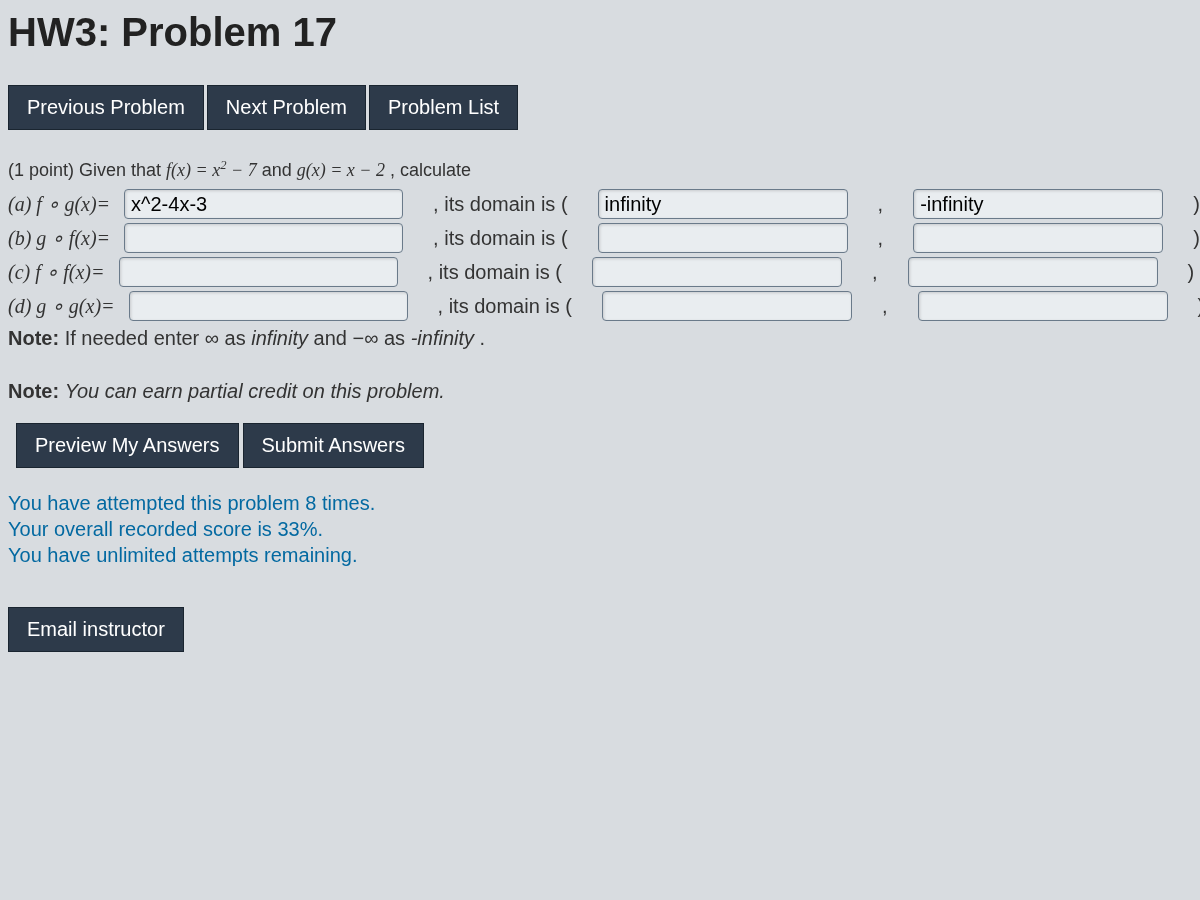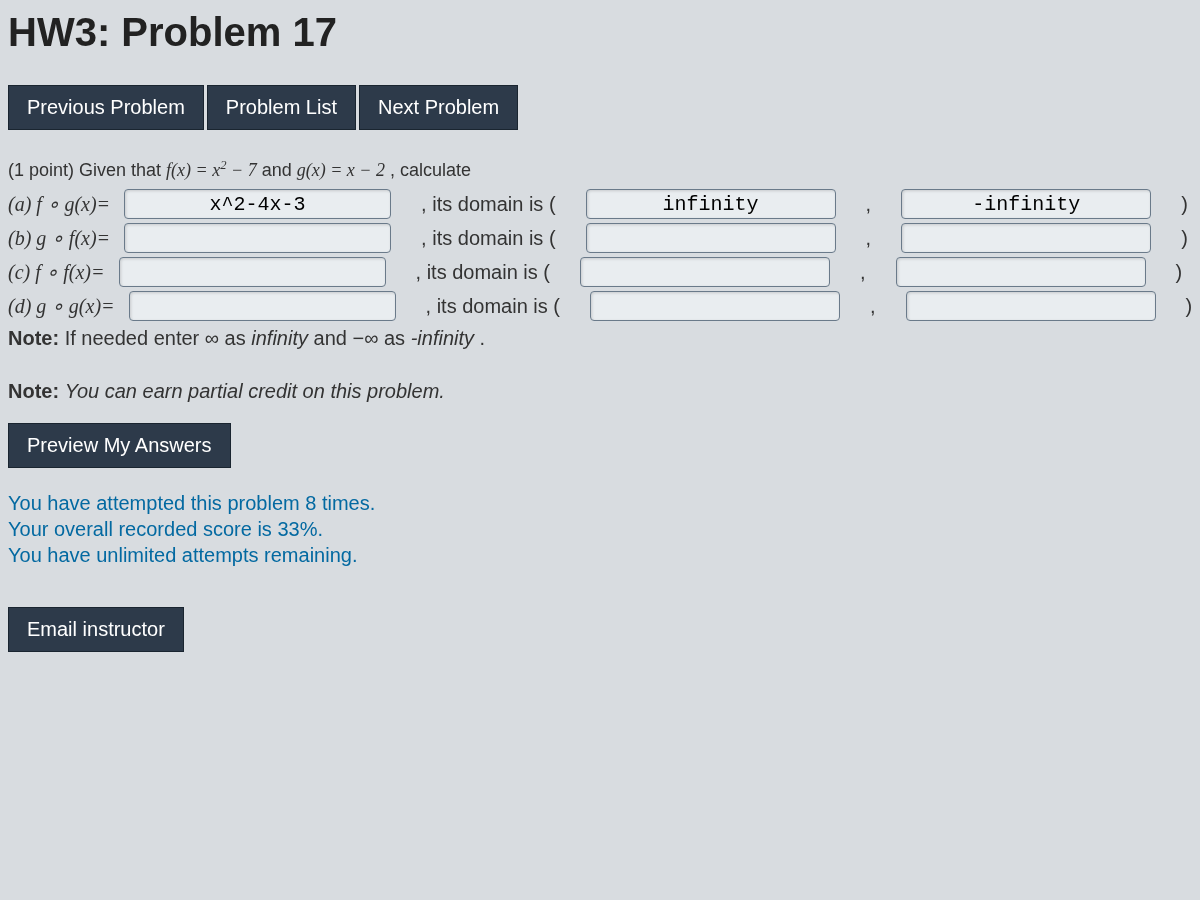--- a/index.html
+++ b/index.html
@@ -46,29 +46,28 @@
       flex-wrap: nowrap;
       margin: 4px 0;
       gap: 14px;
     }
     .row-label {
       white-space: nowrap;
       font-size: 20px;
     }
     input[type="text"] {
       font-size: 20px;
-      font-family: Liberation Mono, monospace;
+      font-family: Liberation Sans, sans-serif;
       padding: 2px 6px;
       border: 1px solid #6a7a8a;
       border-radius: 4px;
       background: #e9edf0;
       box-shadow: inset 1px 1px 3px rgba(0,0,0,0.15);
       height: 30px;
       box-sizing: border-box;
-      text-align: center;
     }
     .answer-input { width: 280px; }
     .domain-input { width: 250px; }
     .domain-end { width: 250px; }
     .domain-text { white-space: nowrap; margin: 0 16px; }
     .prompt-line {
       font-size: 18px;
       margin-bottom: 8px;
     }
     .note-line {
@@ -79,41 +78,42 @@
       font-style: italic;
     }
     .credit-note {
       margin: 30px 0 20px 0;
       font-size: 20px;
     }
     .action-row {
       display: flex;
       gap: 4px;
       margin-bottom: 24px;
+      margin-left: 8px;
     }
     .status-lines p {
       margin: 3px 0;
       font-size: 20px;
       color: #0369a1;
     }
     .email-row {
       margin-top: 40px;
     }
     sup { font-size: 0.7em; }
   </style>
 </head>
 <body>
 
 <div class="page">
   <h1>HW3: Problem 17</h1>
 
   <div class="nav-row">
     <button class="btn">Previous Problem</button>
+    <button class="btn">Next Problem</button>
     <button class="btn">Problem List</button>
-    <button class="btn">Next Problem</button>
   </div>
 
   <div class="problem-body">
     <div class="prompt-line">
       <span>(1 point)</span>
       <span>Given that </span>
       <span class="math-italic">f(x) = x<sup>2</sup> − 7</span>
       <span> and </span>
       <span class="math-italic">g(x) = x − 2</span>
       <span>, calculate</span>
@@ -168,20 +168,21 @@
       <span> .</span>
     </div>
 
     <div class="credit-note">
       <strong>Note: </strong>
       <span class="note-italic">You can earn partial credit on this problem.</span>
     </div>
 
     <div class="action-row">
       <button class="btn">Preview My Answers</button>
+      <button class="btn">Submit Answers</button>
     </div>
 
     <div class="status-lines">
       <p>You have attempted this problem 8 times.</p>
       <p>Your overall recorded score is 33%.</p>
       <p>You have unlimited attempts remaining.</p>
     </div>
 
     <div class="email-row">
       <button class="btn">Email instructor</button>

